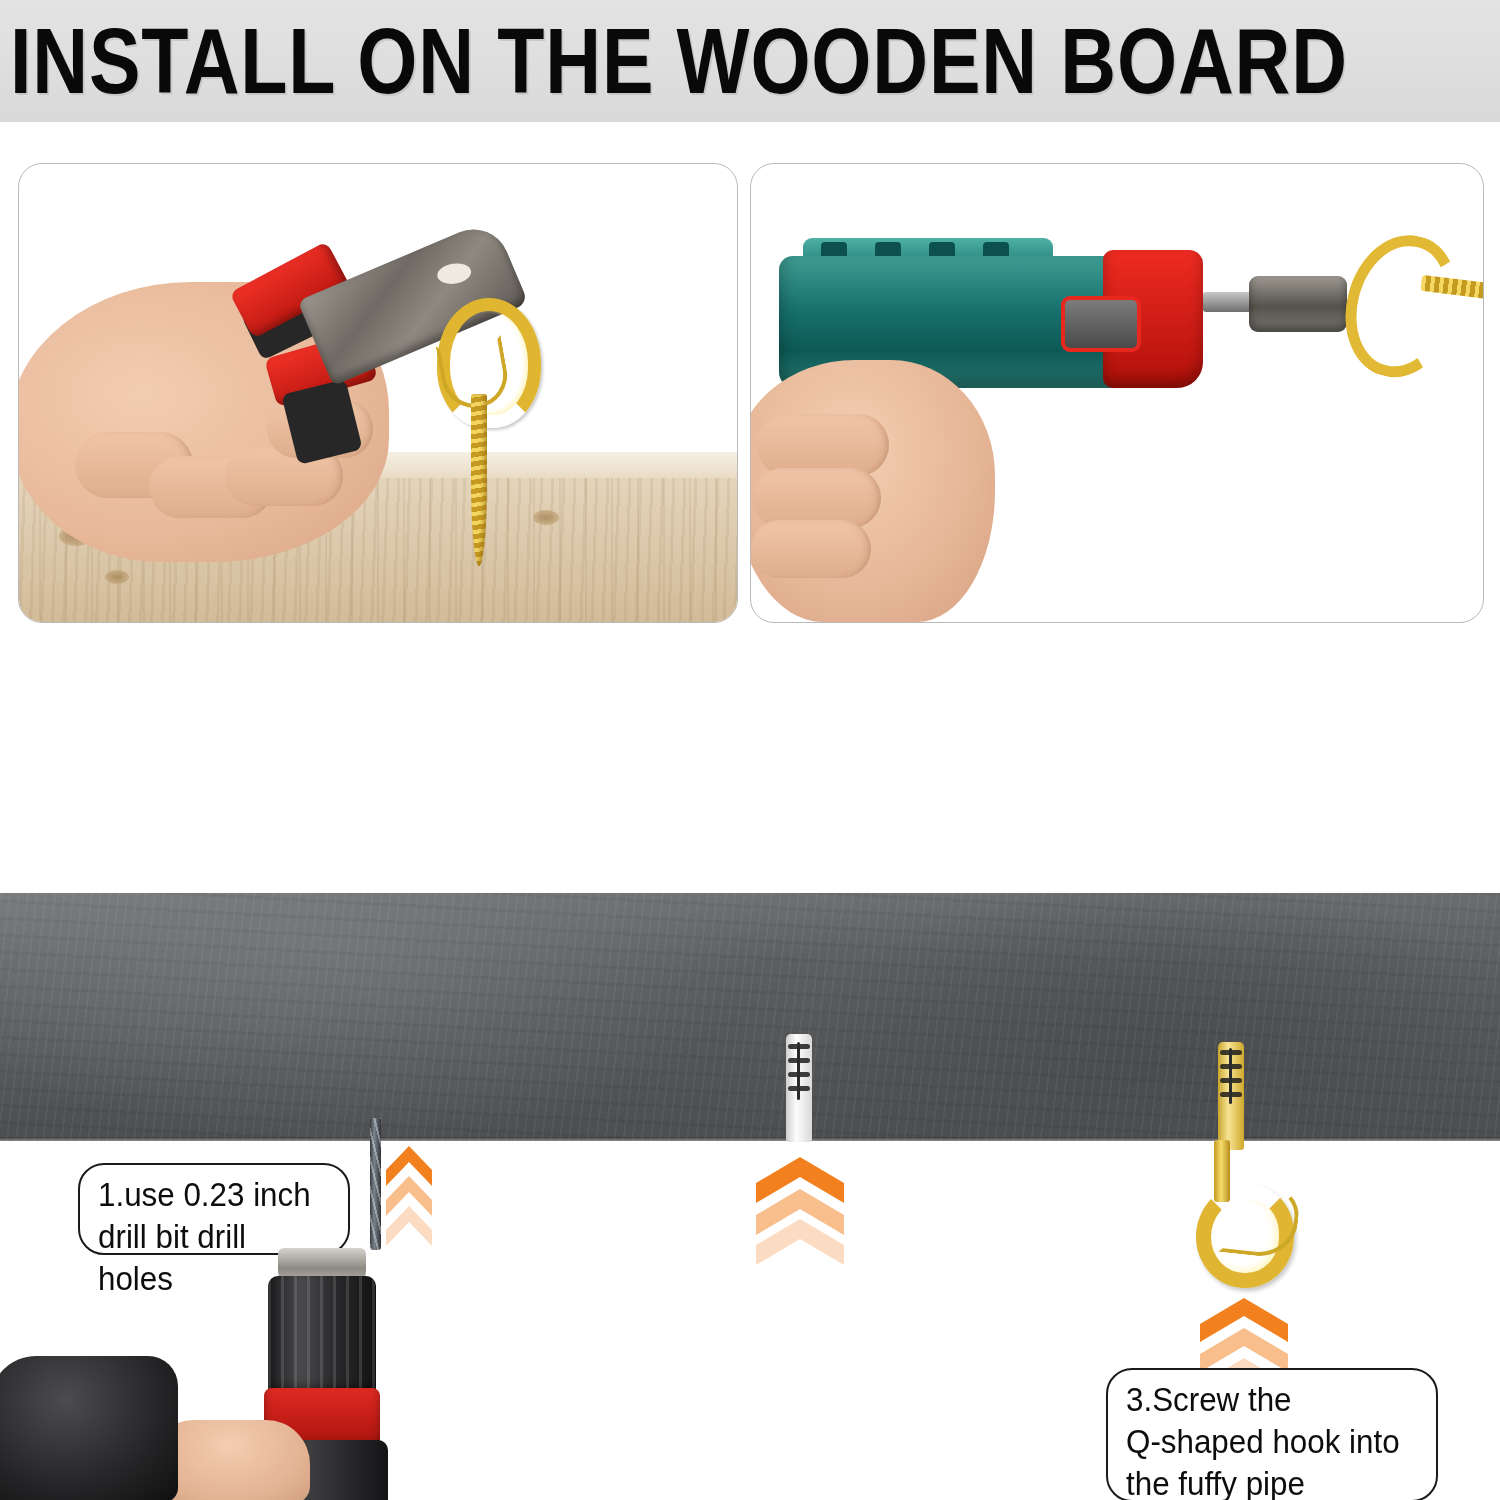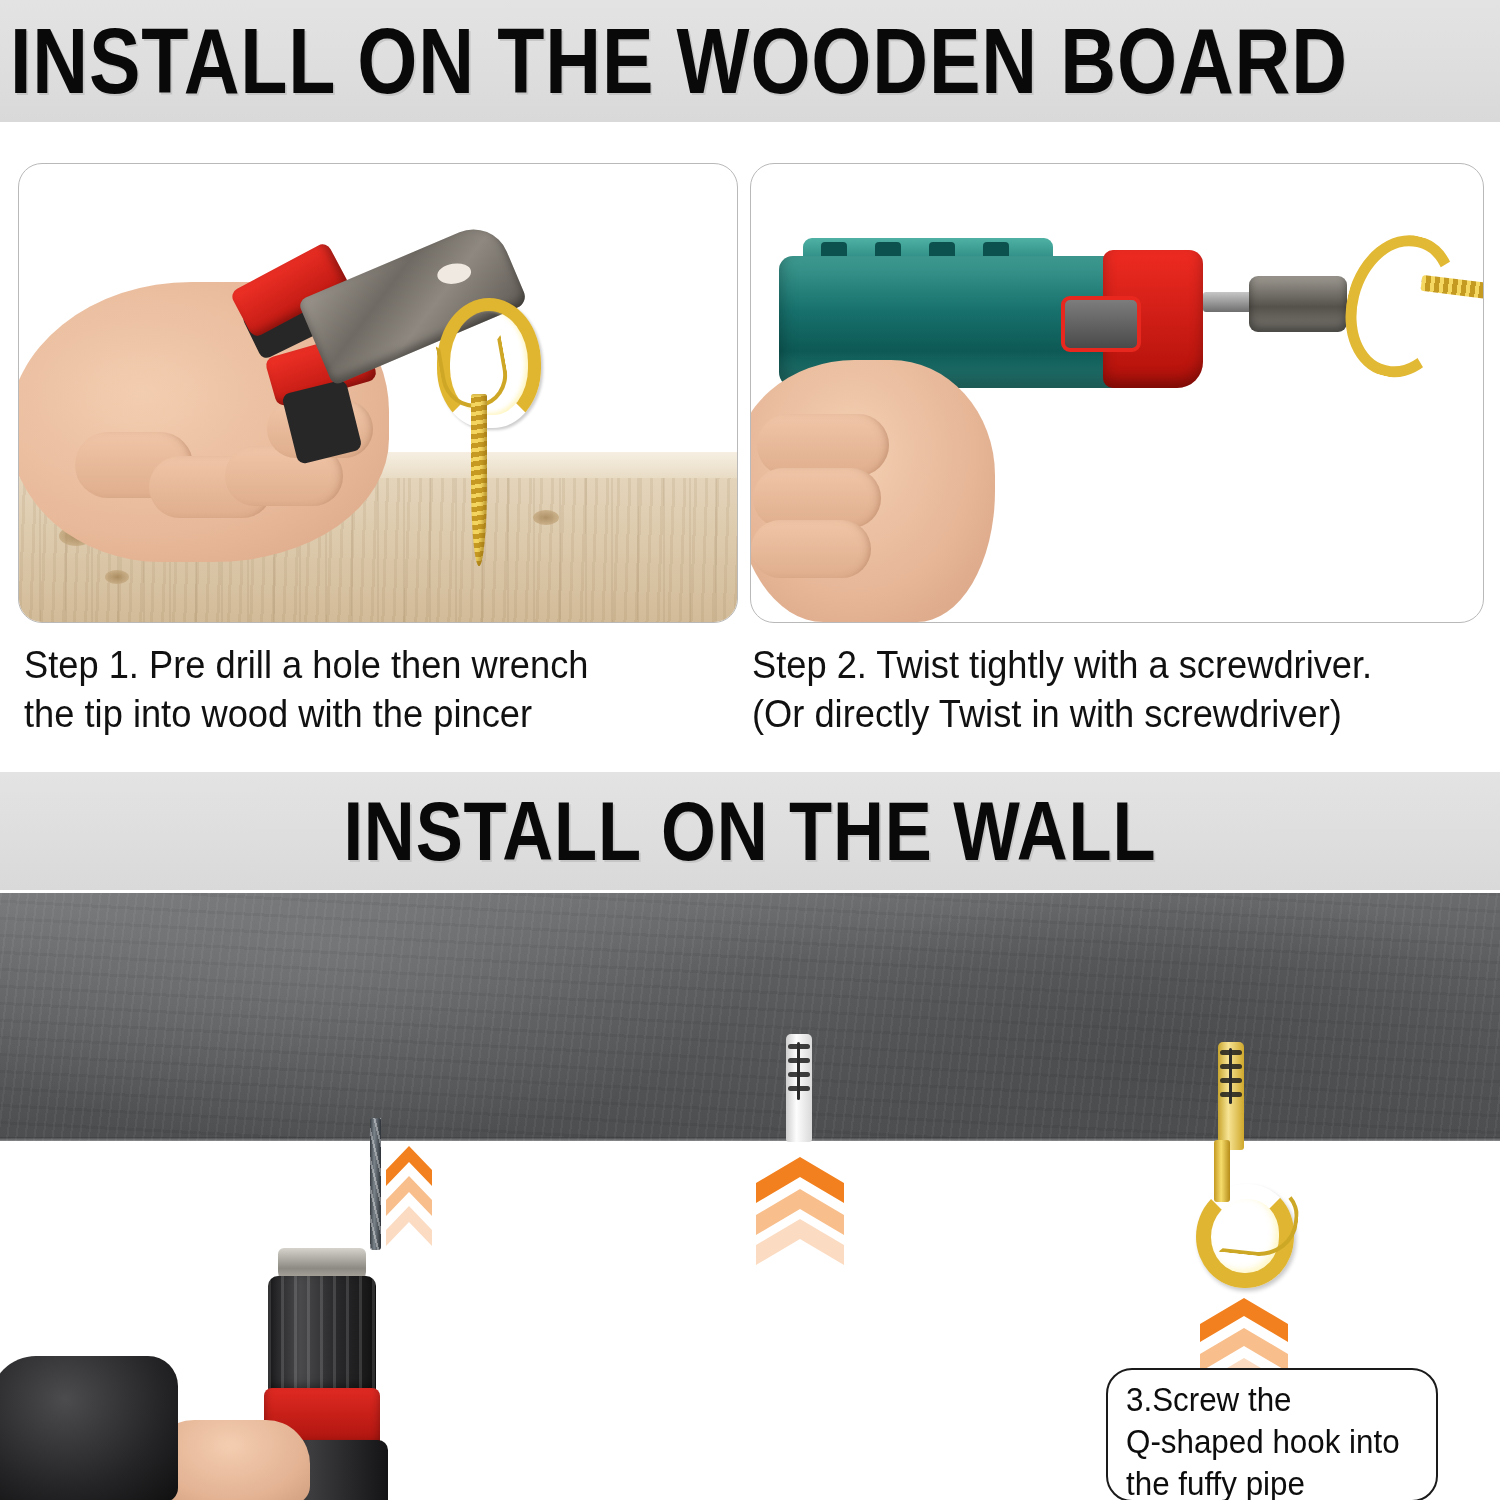--- a/index.html
+++ b/index.html
@@ -224,30 +224,21 @@
       <div class="finger" style="left:2px;top:304px;width:128px;height:60px;"></div>
       <div class="finger" style="left:0px;top:356px;width:120px;height:58px;"></div>
 
       <div class="hook2">
         <div class="h2-loop"></div>
         <div class="h2-shank"></div>
       </div>
     </div>
   </div>
 
-  <div class="caps">
-    <div class="cap" id="cap1" style="white-space:pre-line;">Step 1. Pre drill a hole then wrench
-the tip into wood with the pincer</div>
-    <div class="cap" id="cap2" style="white-space:pre-line;">Step 2. Twist tightly with a screwdriver.
-(Or directly Twist in with screwdriver)</div>
-  </div>
-
-  <div class="banner" id="banner2">
-    <span class="btxt">INSTALL ON THE WALL</span>
-  </div>
+
 
   <div class="wall">
     <div class="wall-sheen"></div>
     <div class="wall-edge"></div>
   </div>
 
   <div class="drillbit" style="left:370px;top:1118px;height:132px;">
     <div class="drill-spiral"></div>
   </div>
 
@@ -305,20 +296,24 @@
   </div>
 
   <div style="position:absolute;left:1198px;top:1296px;width:92px;height:108px;">
     <svg width="92" height="108" viewBox="0 0 92 108">
       <polygon points="46,2 90,28 90,46 46,20 2,46 2,28" fill="#F2801E"></polygon>
       <polygon points="46,32 90,58 90,76 46,50 2,76 2,58" fill="#F8BE8C"></polygon>
       <polygon points="46,62 90,88 90,106 46,80 2,106 2,88" fill="#FBDCC3"></polygon>
     </svg>
   </div>
 
+  <div class="callout" style="left:78px;top:1163px;width:272px;height:92px;">
+    <div class="ctext">1.use 0.23 inch
+drill bit drill holes</div>
+  </div>
 
 
   <div class="callout" style="left:1106px;top:1368px;width:332px;height:134px;">
     <div class="ctext">3.Screw the
 Q-shaped hook into
 the fuffy pipe</div>
   </div>
 
   <div>
     <div class="bd-chuck"></div>

